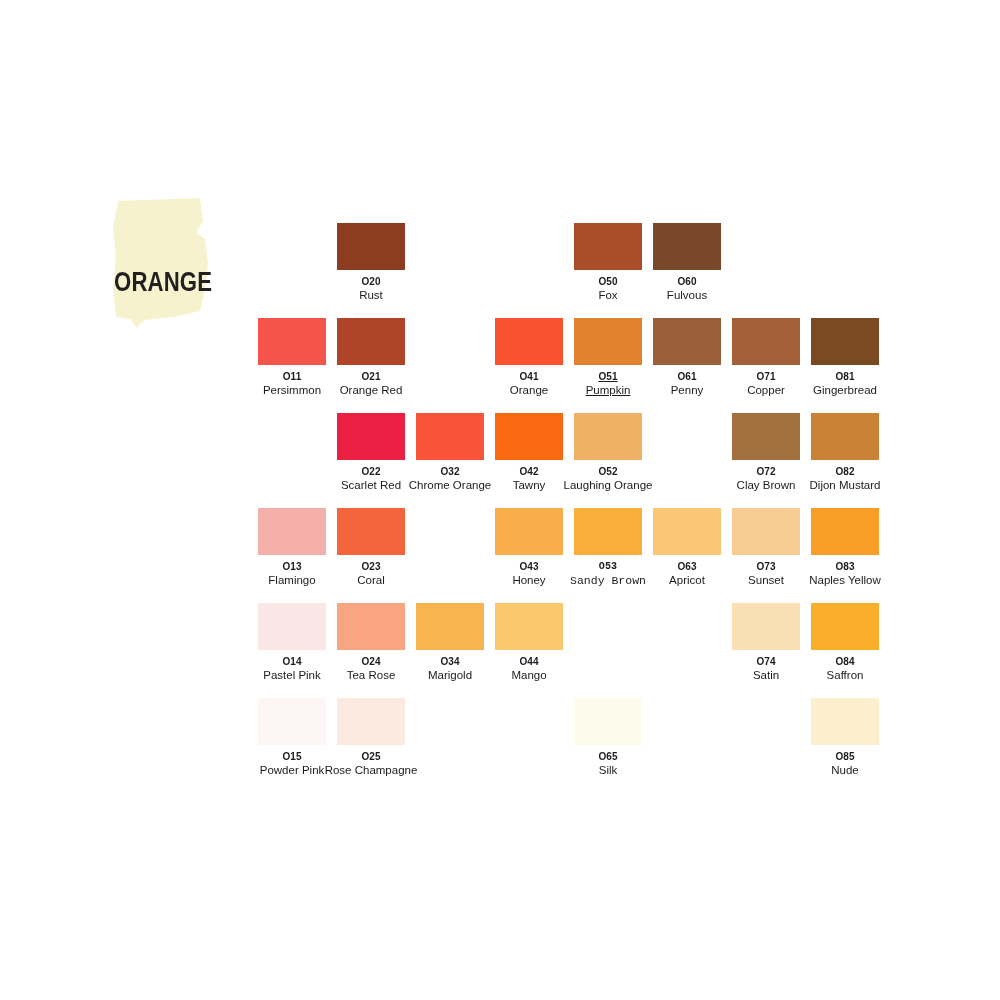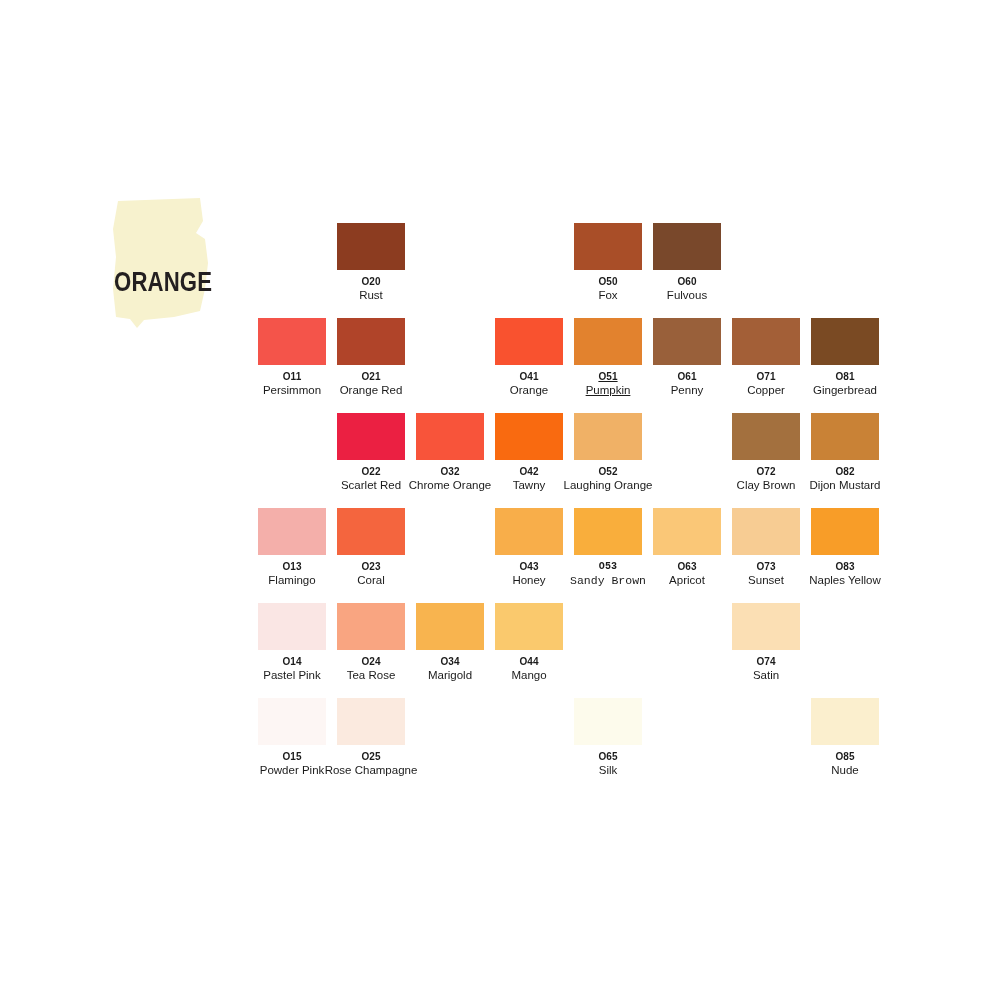--- a/index.html
+++ b/index.html
@@ -293,20 +293,27 @@
           <span class="swatch-name">Mango</span>
         </div>
       </div>
       <div class="swatch-cell" style="left: 732px; top: 603px;">
         <div class="swatch-chip" style="background: rgb(251, 223, 180); width: 68px; height: 47px;"></div>
         <div class="swatch-label">
           <span class="swatch-code">O74</span>
           <span class="swatch-name">Satin</span>
         </div>
       </div>
+      <div class="swatch-cell" style="left: 811px; top: 603px;">
+        <div class="swatch-chip" style="background: rgb(249, 174, 44); width: 68px; height: 47px;"></div>
+        <div class="swatch-label">
+          <span class="swatch-code">O84</span>
+          <span class="swatch-name">Saffron</span>
+        </div>
+      </div>
       <div class="swatch-cell" style="left: 258px; top: 698px;">
         <div class="swatch-chip" style="background: rgb(253, 246, 244); width: 68px; height: 47px;"></div>
         <div class="swatch-label">
           <span class="swatch-code">O15</span>
           <span class="swatch-name">Powder Pink</span>
         </div>
       </div>
       <div class="swatch-cell" style="left: 337px; top: 698px;">
         <div class="swatch-chip" style="background: rgb(251, 234, 223); width: 68px; height: 47px;"></div>
         <div class="swatch-label">

